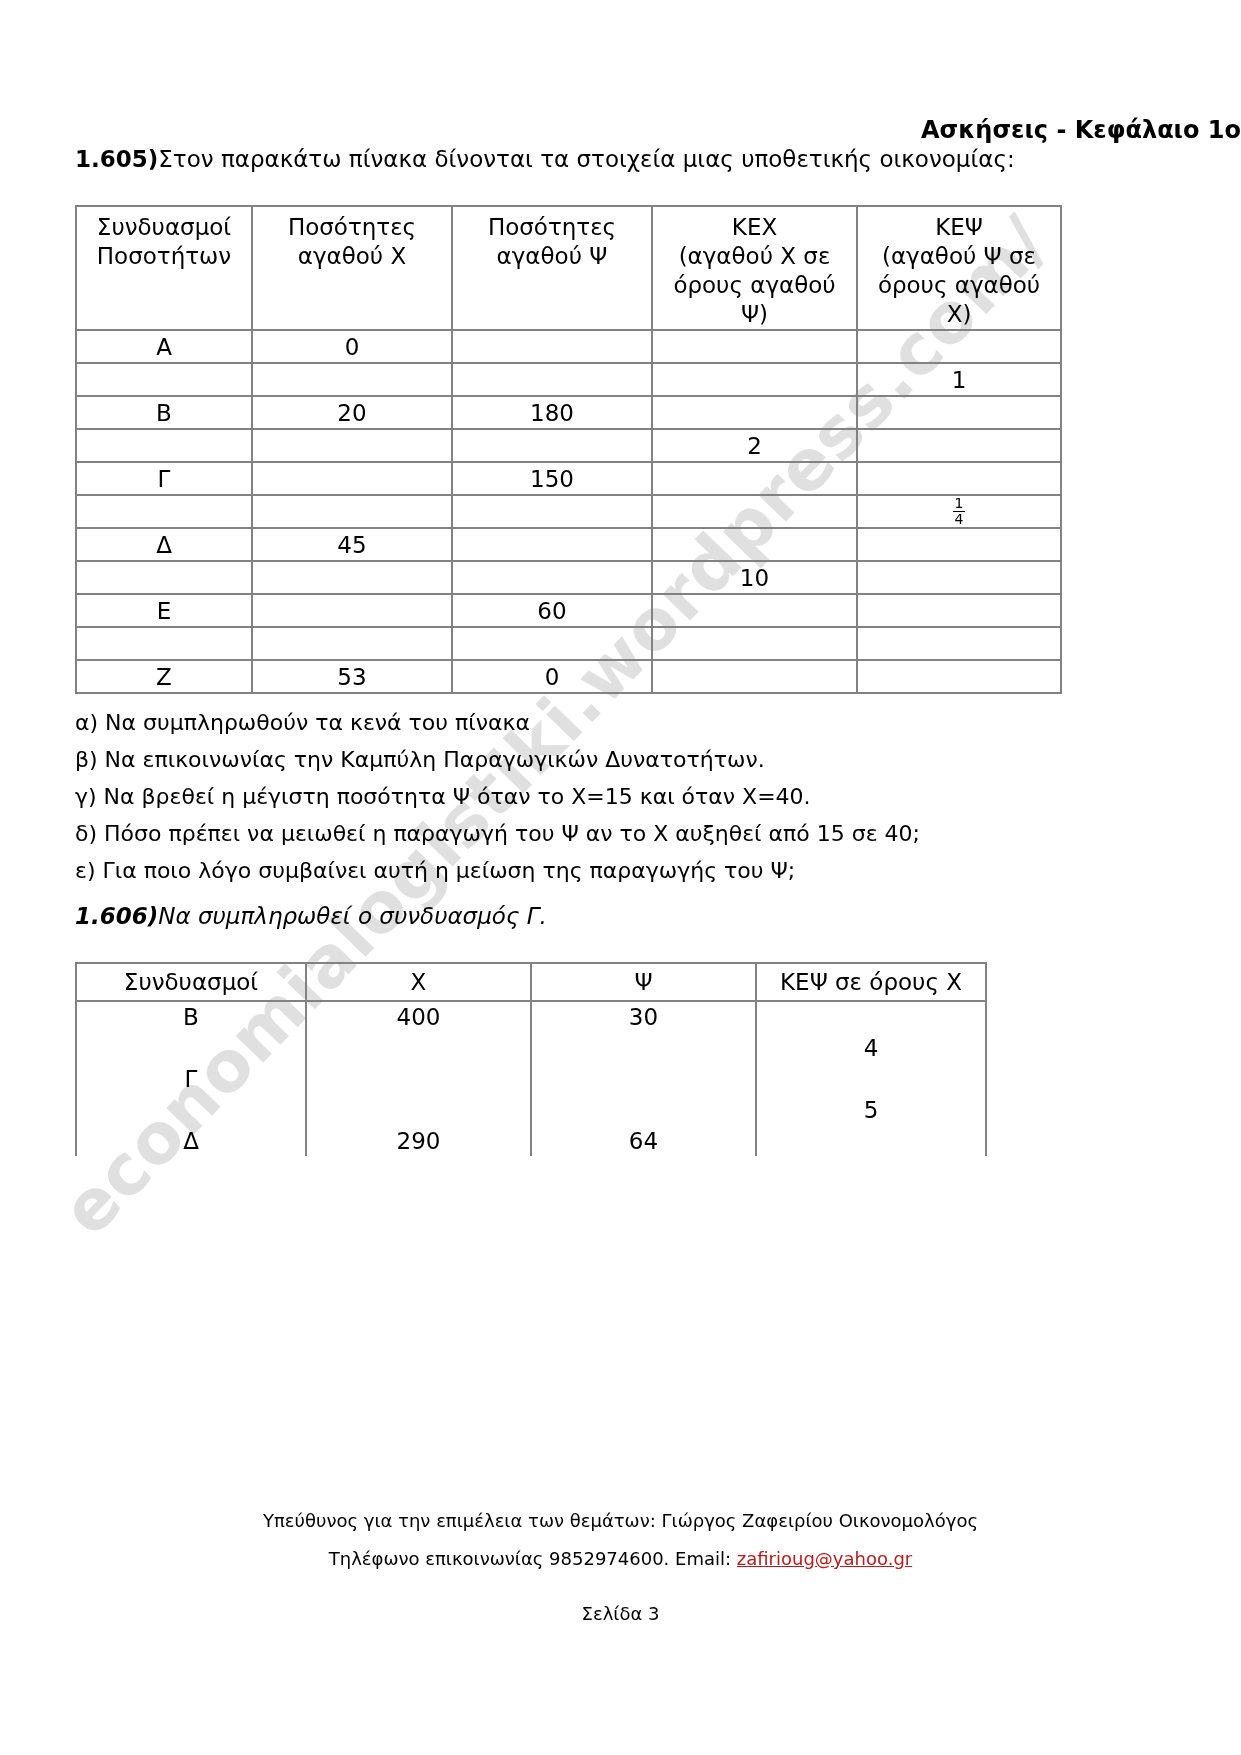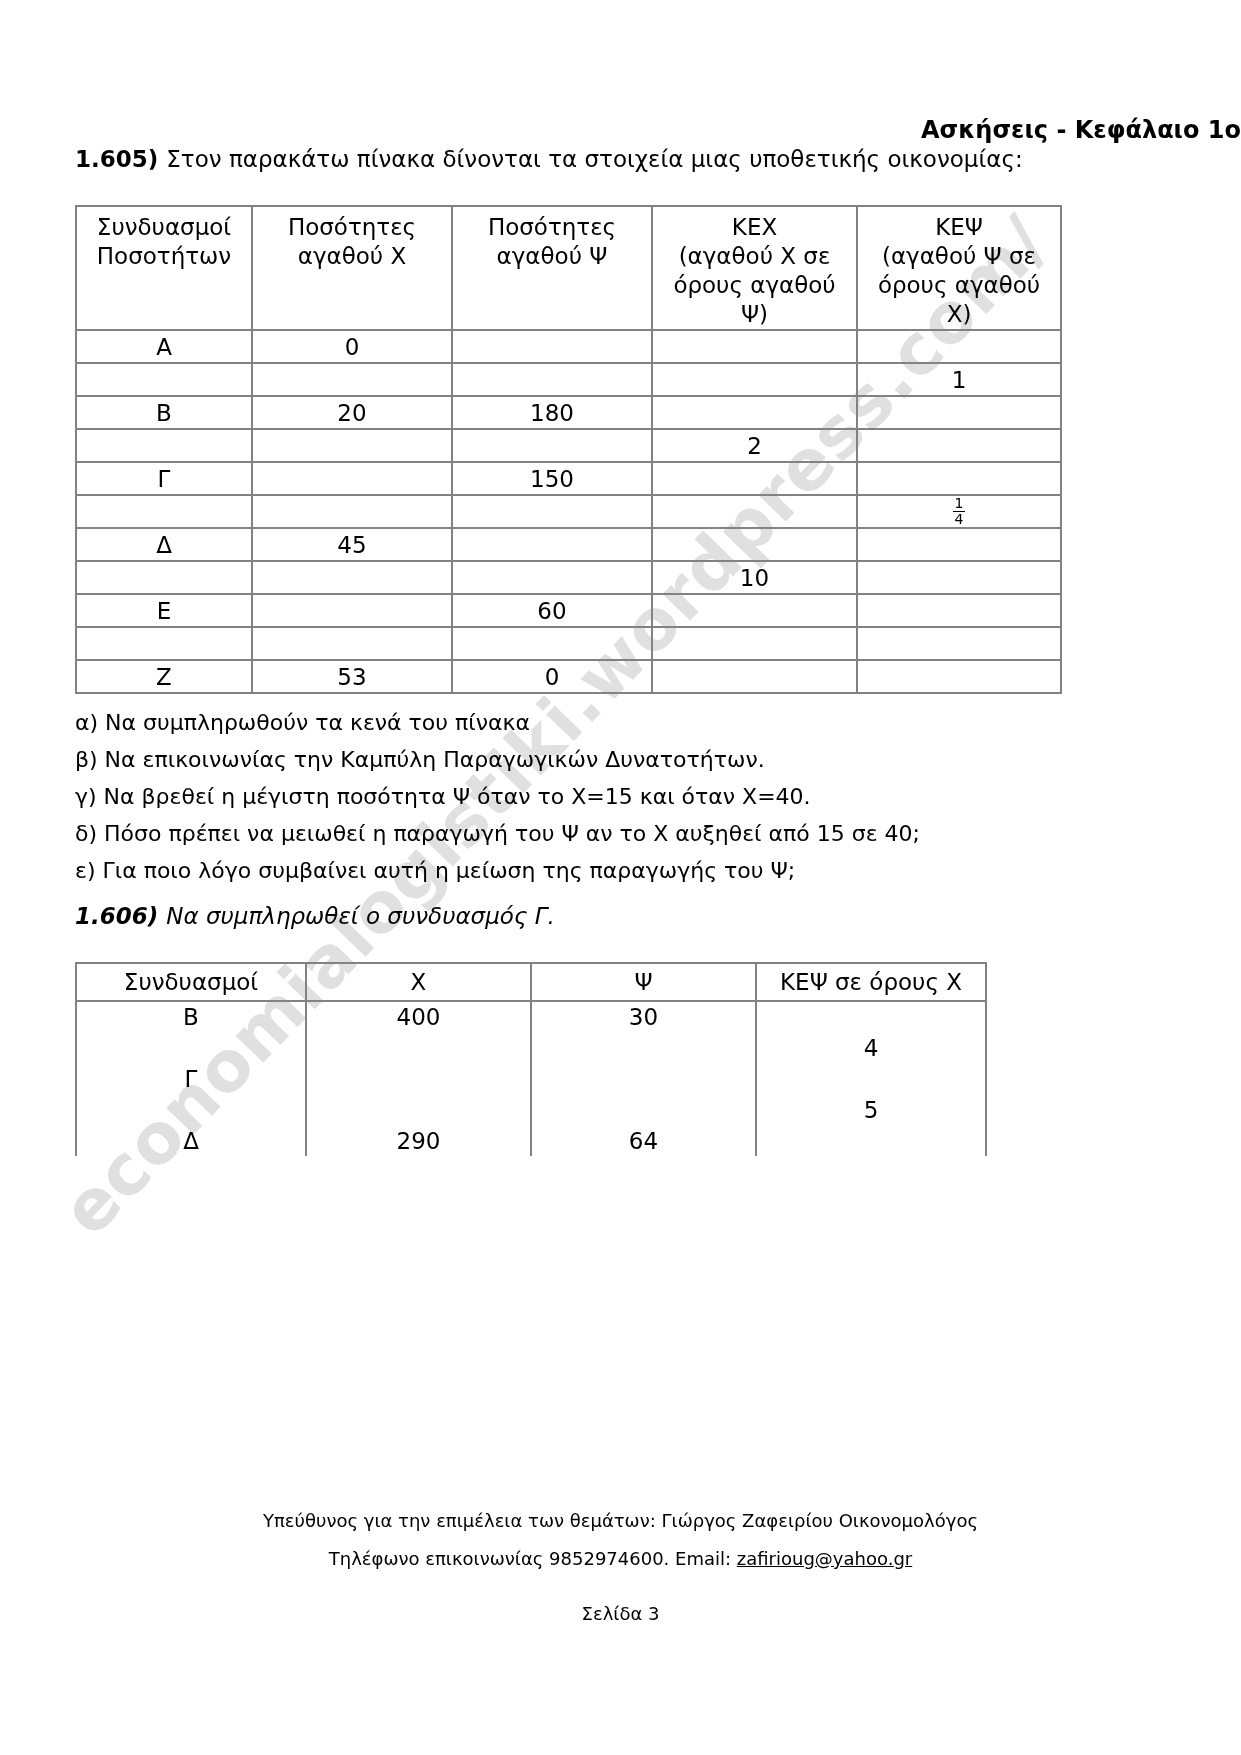--- a/index.html
+++ b/index.html
@@ -27,21 +27,21 @@
     user-select:none;
   }
   .content{position:absolute;inset:0;z-index:1;}
   .doc-title{
     position:absolute;top:80px;left:0;width:100%;
     text-align:right;font-size:24px;font-weight:bold;margin-top:36px;
   }
   .para{position:absolute;left:75px;right:60px;font-size:23px;line-height:30px;}
   .p1605{top:144px;}
   .h1606{top:901px;font-style:italic;}
-  .ex-num{font-weight:bold;margin-right:8px;}
+  .ex-num{font-weight:bold;}
   table{border-collapse:collapse;table-layout:fixed;background:transparent;}
   td{border:2px solid #828282;text-align:center;font-size:23px;padding:0 4px;overflow:hidden;}
   .t1{position:absolute;top:205px;left:75px;width:985px;}
   .t1 thead tr{height:92px;}
   .t1 thead td{vertical-align:top;padding-top:6px;line-height:29px;}
   .t1 tbody tr{height:33px;}
   .t1 tbody td{vertical-align:middle;}
   .hline{display:block;}
   .frac{display:inline-flex;flex-direction:column;align-items:center;font-size:14px;line-height:15px;vertical-align:middle;}
   .frac .num{border-bottom:1.5px solid #000;padding:0 2px;}
@@ -49,21 +49,21 @@
   .questions div{line-height:37px;white-space:nowrap;}
   .t2{position:absolute;top:962px;left:75px;width:910px;}
   .t2 thead tr{height:38px;}
   .t2 thead td{vertical-align:middle;border-bottom:2px solid #828282;}
   .t2 tbody tr{height:31px;}
   .t2 tbody td{border-top:none;border-bottom:none;vertical-align:middle;}
   .footer-line{position:absolute;left:0;width:100%;text-align:center;font-size:18px;}
   .f1{top:1510px;}
   .f2{top:1548px;}
   .pageno{top:1603px;}
-  a.email{color:#000000;margin-top:36px;}
+  a.email{color:#b91c1c;margin-top:36px;}
 </style>
 </head>
 <body>
 
 <div class="page">
 
   <div class="watermark">economialogistiki.wordpress.com/</div>
 
   <div class="content">
 

